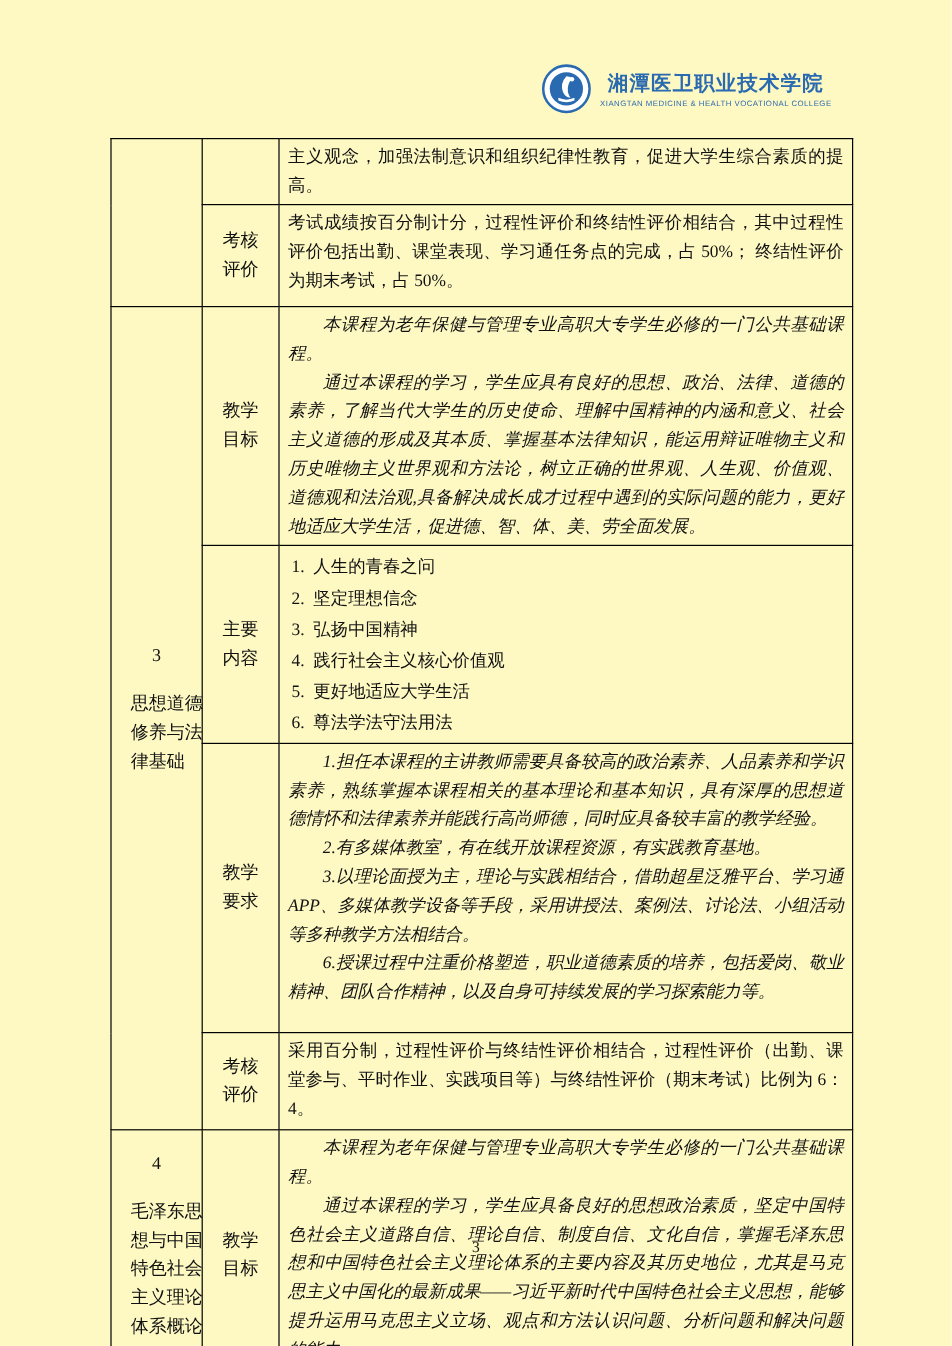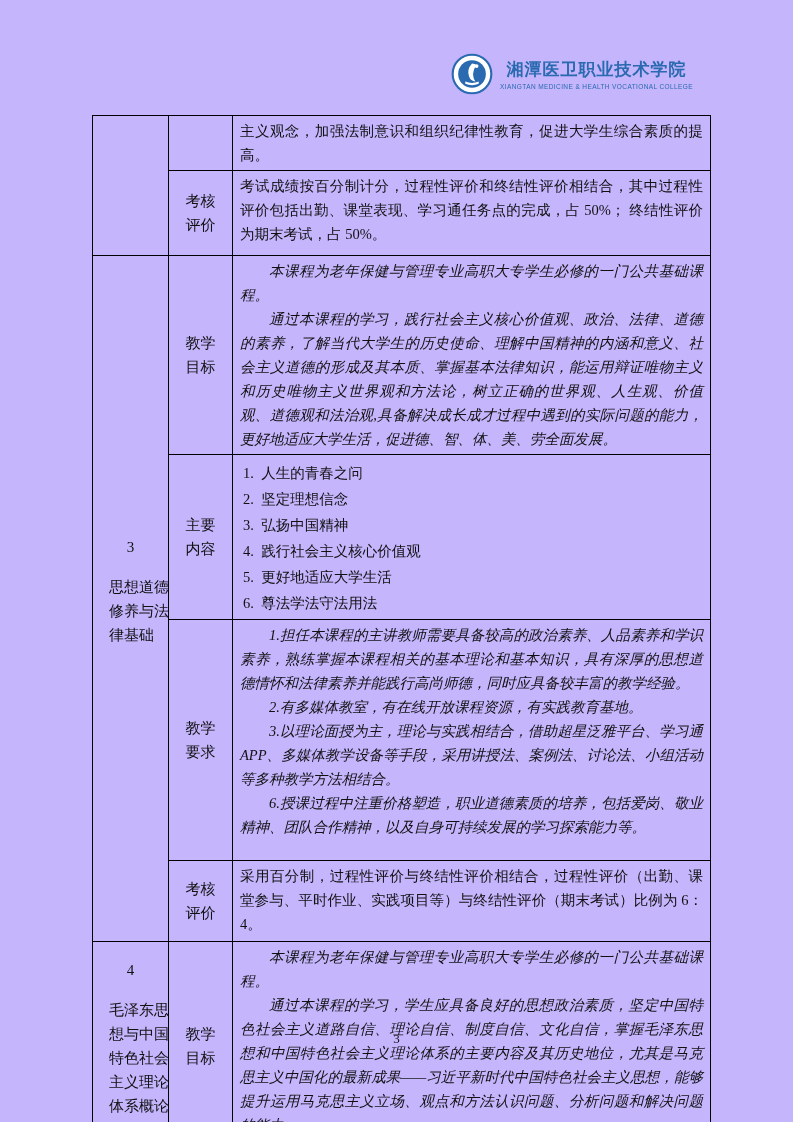--- a/index.html
+++ b/index.html
@@ -1,17 +1,17 @@
 <!DOCTYPE html>
 <html><head>
 <meta charset="utf-8">
 <style>
   html,body{margin:0;padding:0;}
   body{background:#ffffff;font-family:"Liberation Serif","DejaVu Serif",serif;color:#111;}
-  .page{position:relative;width:793px;height:1122px;background:#c4b5fd;overflow:hidden;}
+  .page{position:relative;width:793px;height:1122px;background:#fef9c3;overflow:hidden;}
 
   
   .header{position:absolute;top:53px;right:100px;display:flex;align-items:center;gap:7px;}
   .logo-text{display:flex;flex-direction:column;align-items:center;}
   .logo-cn{color:#2a6ab0;font-weight:bold;font-size:17px;letter-spacing:1px;white-space:nowrap;}
   .logo-en{color:#2a6ab0;font-size:6.5px;letter-spacing:0.4px;margin-top:2px;white-space:nowrap;font-family:"Liberation Sans",sans-serif;}
 
   
   .syllabus{position:absolute;left:92px;top:115px;width:618px;border-collapse:collapse;table-layout:fixed;}
   .syllabus td{border:1px solid #000;font-size:14.5px;line-height:24px;vertical-align:top;padding:16px;}
@@ -78,21 +78,21 @@
         <td class="c1" rowspan="4">
           <div class="course-num">3</div>
           <div class="course-name">思想道德修养与法律基础</div>
         </td>
         <td class="c2">
           <div>教学</div>
           <div>目标</div>
         </td>
         <td class="c3">
           <p class="ind">本课程为老年保健与管理专业高职大专学生必修的一门公共基础课程。</p>
-          <p class="ind">通过本课程的学习，践行社会主义核心价值观、政治、法律、道德的素养，了解当代大学生的历史使命、理解中国精神的内涵和意义、社会主义道德的形成及其本质、掌握基本法律知识，能运用辩证唯物主义和历史唯物主义世界观和方法论，树立正确的世界观、人生观、价值观、道德观和法治观,具备解决成长成才过程中遇到的实际问题的能力，更好地适应大学生活，促进德、智、体、美、劳全面发展。</p>
+          <p class="ind">通过本课程的学习，学生应具有良好的思想、政治、法律、道德的素养，了解当代大学生的历史使命、理解中国精神的内涵和意义、社会主义道德的形成及其本质、掌握基本法律知识，能运用辩证唯物主义和历史唯物主义世界观和方法论，树立正确的世界观、人生观、价值观、道德观和法治观,具备解决成长成才过程中遇到的实际问题的能力，更好地适应大学生活，促进德、智、体、美、劳全面发展。</p>
         </td>
       </tr>
 
       <tr style="height:162px">
         <td class="c2">
           <div>主要</div>
           <div>内容</div>
         </td>
         <td class="c3">
           <ol class="main-list">

